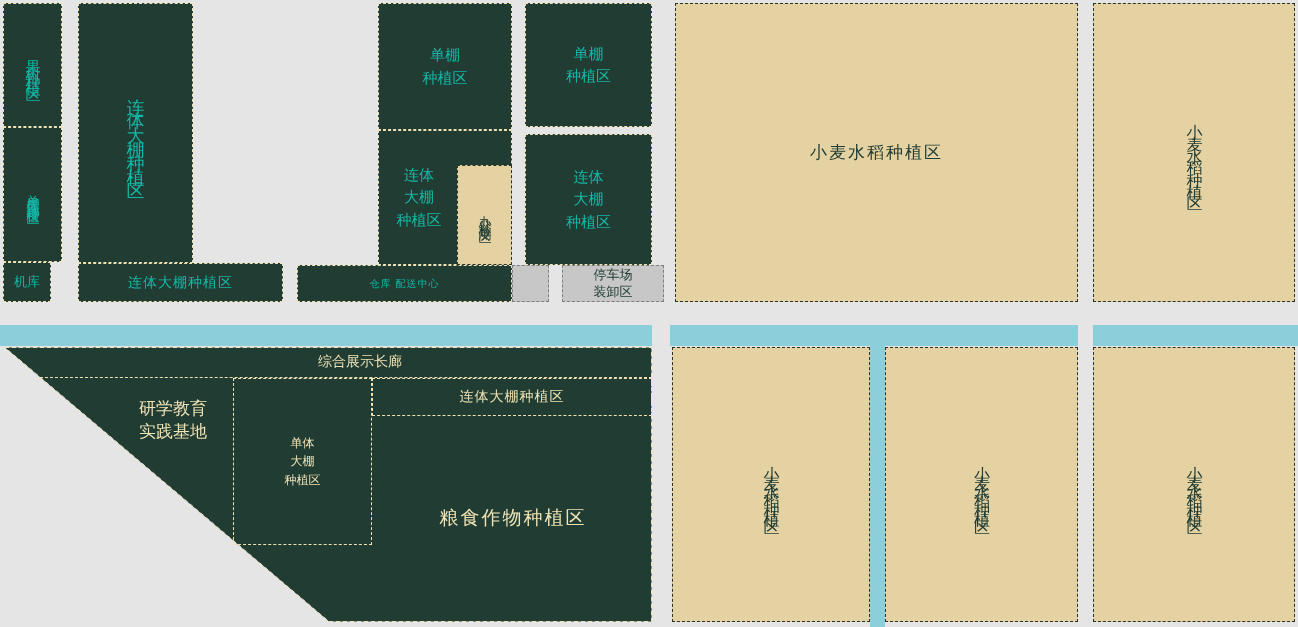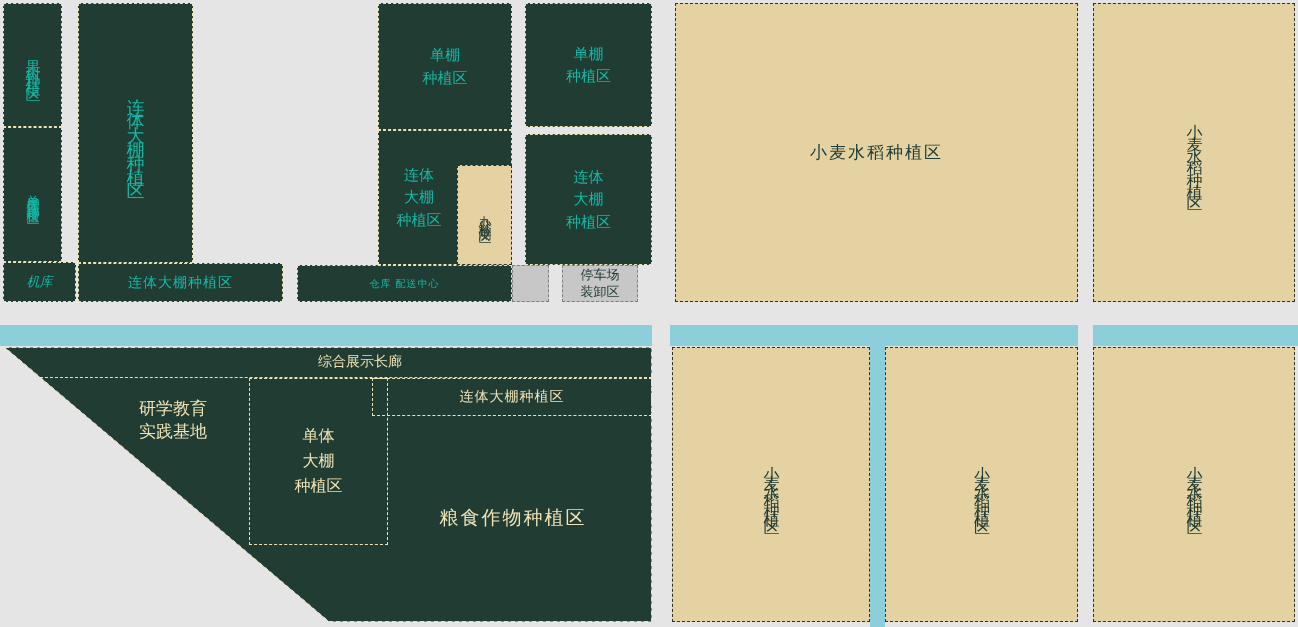--- a/index.html
+++ b/index.html
@@ -14,54 +14,54 @@
   .green{background:#203c33;color:#14b8a6;border:1px dashed #efe2b4;}
   .tan{background:#e5d2a3;color:#203c33;border:1px dashed #27332b;}
   .grayblk{background:#c7c7c7;color:#203c33;border:1px dashed #7e7e7e;}
   .bluestrip{position:absolute;background:#8ccfdb;}
 
   .vert{writing-mode:vertical-rl;text-orientation:upright;}
 
   
   #orchard{left:3px;top:3px;width:59px;height:124px;font-size:15px;letter-spacing:7px;}
   #singleShedOpen{left:3px;top:127px;width:59px;height:135px;font-size:13px;letter-spacing:3px;}
-  #hangar{left:3px;top:262px;width:73px;height:40px;font-size:13px;font-style:italic;}
+  #hangar{left:3px;top:262px;width:48px;height:40px;font-size:13px;}
 
   
   #jointTall{left:78px;top:3px;width:115px;height:260px;font-size:18px;letter-spacing:14px;}
   #jointStrip{left:78px;top:263px;width:205px;height:39px;font-size:14px;letter-spacing:1px;}
 
   
   #singleShedMid{left:378px;top:3px;width:134px;height:127px;font-size:15px;line-height:1.5;}
   #jointMid{left:378px;top:130px;width:134px;height:135px;font-size:15px;line-height:1.5;padding-right:52px;}
   #officeInspect{left:457px;top:165px;width:55px;height:100px;font-size:13px;letter-spacing:4px;}
   #warehouse{left:297px;top:265px;width:215px;height:37px;font-size:10px;letter-spacing:1px;}
   #grayBlock{left:512px;top:265px;width:37px;height:37px;}
   #singleShedRight{left:525px;top:3px;width:127px;height:124px;font-size:15px;line-height:1.5;}
   #jointRight{left:525px;top:134px;width:127px;height:131px;font-size:15px;line-height:1.5;}
-  #parking{left:562px;top:265px;width:76px;height:37px;font-size:13px;line-height:1.3;}
+  #parking{left:562px;top:265px;width:102px;height:37px;font-size:13px;line-height:1.3;}
 
   
   #wheatLarge{left:675px;top:3px;width:403px;height:299px;font-size:17px;letter-spacing:2px;}
   #wheatNE{left:1093px;top:3px;width:202px;height:299px;font-size:16px;letter-spacing:12px;}
 
   
   #blueWest{left:0;top:325px;width:652px;height:21px;}
   #blueMid{left:670px;top:325px;width:408px;height:21px;}
   #blueEast{left:1093px;top:325px;width:205px;height:21px;}
   #blueVert{left:870px;top:346px;width:15px;height:281px;}
 
   
   #polyWrap{position:absolute;left:0;top:347px;width:652px;height:275px;}
   #polyWrap svg{display:block;}
   .overlay{position:absolute;box-sizing:border-box;display:flex;align-items:center;justify-content:center;text-align:center;white-space:pre-line;color:#efe2b4;}
   #corridorLabel{left:288px;top:352px;width:144px;height:20px;font-size:14px;text-align:center;}
   #corridorDivider{position:absolute;left:40px;top:377px;width:612px;height:0;border-top:1px dashed #efe2b4;}
   #eduBase{left:98px;top:393px;width:150px;height:54px;font-size:17px;line-height:1.35;text-align:center;}
-  #singleGreenhouseBox{left:249px;top:378px;width:139px;height:167px;border:1px dashed #efe2b4;font-size:16px;line-height:1.55;}
+  #singleGreenhouseBox{left:233px;top:378px;width:139px;height:167px;border:1px dashed #efe2b4;font-size:12px;line-height:1.55;}
   #jointSouthBox{left:372px;top:378px;width:280px;height:38px;border:1px dashed #efe2b4;font-size:14px;letter-spacing:1px;}
   #grainLabel{left:393px;top:503px;width:240px;height:30px;font-size:19px;letter-spacing:2px;text-align:center;}
 
   
   #wheatS1{left:672px;top:347px;width:198px;height:275px;font-size:16px;letter-spacing:9px;}
   #wheatS2{left:885px;top:347px;width:193px;height:275px;font-size:16px;letter-spacing:9px;}
   #wheatS3{left:1093px;top:347px;width:202px;height:275px;font-size:16px;letter-spacing:9px;}
 </style>
 </head>
 <body>

